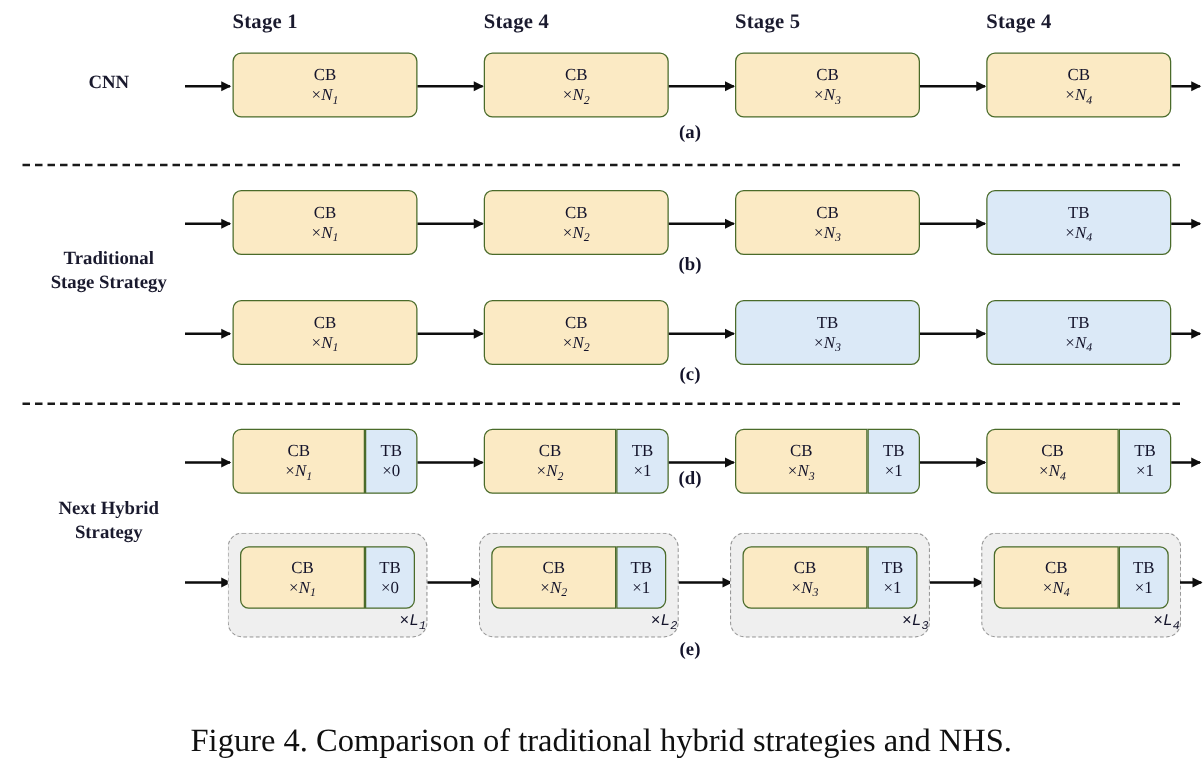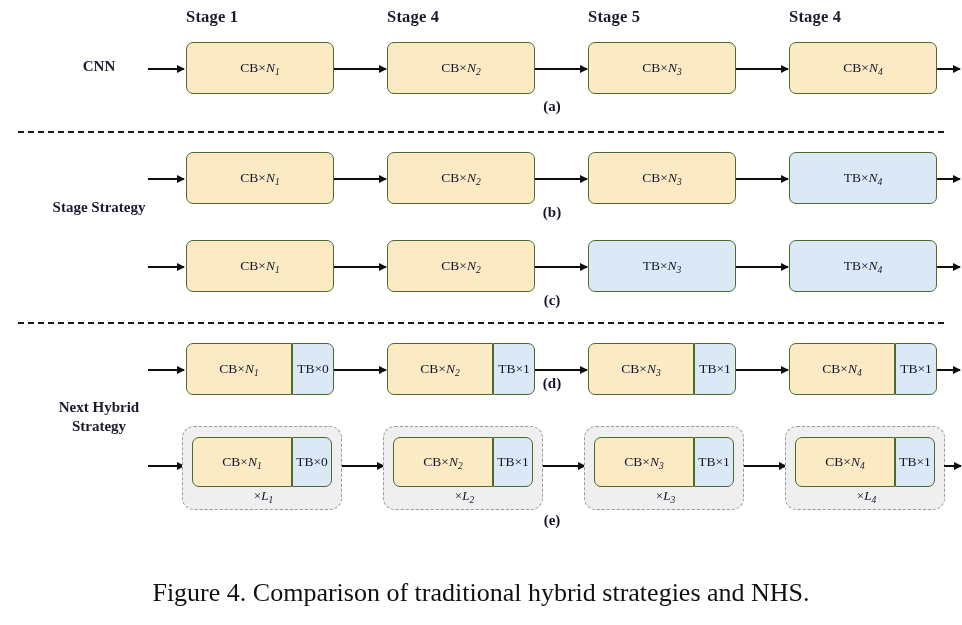--- a/index.html
+++ b/index.html
@@ -17,31 +17,31 @@
     font-weight:bold;font-size:16.5px;
     text-align:left;width:140px;
     letter-spacing:.2px;
   }
 
   
   .row-label{
     position:absolute;
     font-family:"Liberation Serif", serif;
     font-weight:bold;font-size:15px;
-    text-align:center;width:170px;left:14px;
+    text-align:center;width:170px;left:2px;
     line-height:1.28;
   }
 
   
   .blk{
     position:absolute;
     box-sizing:border-box;
     border:1.6px solid #4a6b2a;
     border-radius:7px;
-    display:flex;flex-direction:row;
+    display:flex;flex-direction:column;
     align-items:center;justify-content:center;
     font-family:"Liberation Serif", serif;
     font-size:13.5px;line-height:1.18;
     color:#14142b;
   }
   .blk.cb{background:#fbeac4;}
   .blk.tb{background:#dbe9f7;}
   .blk .l1{font-size:13.5px;}
   .blk .l2{font-size:13.5px;}
   .blk .l2 i{font-style:italic;}
@@ -53,22 +53,22 @@
 
   
   .dashbox{
     position:absolute;box-sizing:border-box;
     border:1.6px dashed #9a9a9a;
     border-radius:12px;
     background:#efefef;
   }
   .dashbox .lmul{
     position:absolute;left:3px;right:0;bottom:5px;
-    text-align:center;font-size:13px;
-    font-family:Liberation Serif, serif;color:#14142b;
+    text-align:right;font-size:13px;
+    font-family:Liberation Mono, monospace;color:#14142b;
   }
   .dashbox .lmul i{font-style:italic;}
   .dashbox .lmul sub{font-size:9.5px;font-style:italic;vertical-align:baseline;position:relative;top:3px;}
 
   
   .arrow{position:absolute;height:2px;background:#0d0d0d;}
   .arrow::after{
     content:"";position:absolute;right:-1px;top:50%;
     transform:translateY(-50%);
     border-left:8px solid #0d0d0d;
@@ -103,20 +103,21 @@
 <div class="canvas">
 
   <div class="stage-head" style="left:186px;">Stage 1</div>
   <div class="stage-head" style="left:387px;">Stage 4</div>
   <div class="stage-head" style="left:588px;">Stage 5</div>
   <div class="stage-head" style="left:789px;">Stage 4</div>
 
   <div class="row-label" style="top:57px;">CNN</div>
 
   <div class="row-label" style="top:198px;">
+    <div>Traditional</div>
     <div>Stage Strategy</div>
   </div>
 
   <div class="row-label" style="top:398px;">
     <div>Next Hybrid</div>
     <div>Strategy</div>
   </div>
 
   <div class="arrow" style="left:148px;top:68px;width:36px;"></div>
   <div class="blk cb" style="left:186px;top:42px;width:148px;height:52px;">

